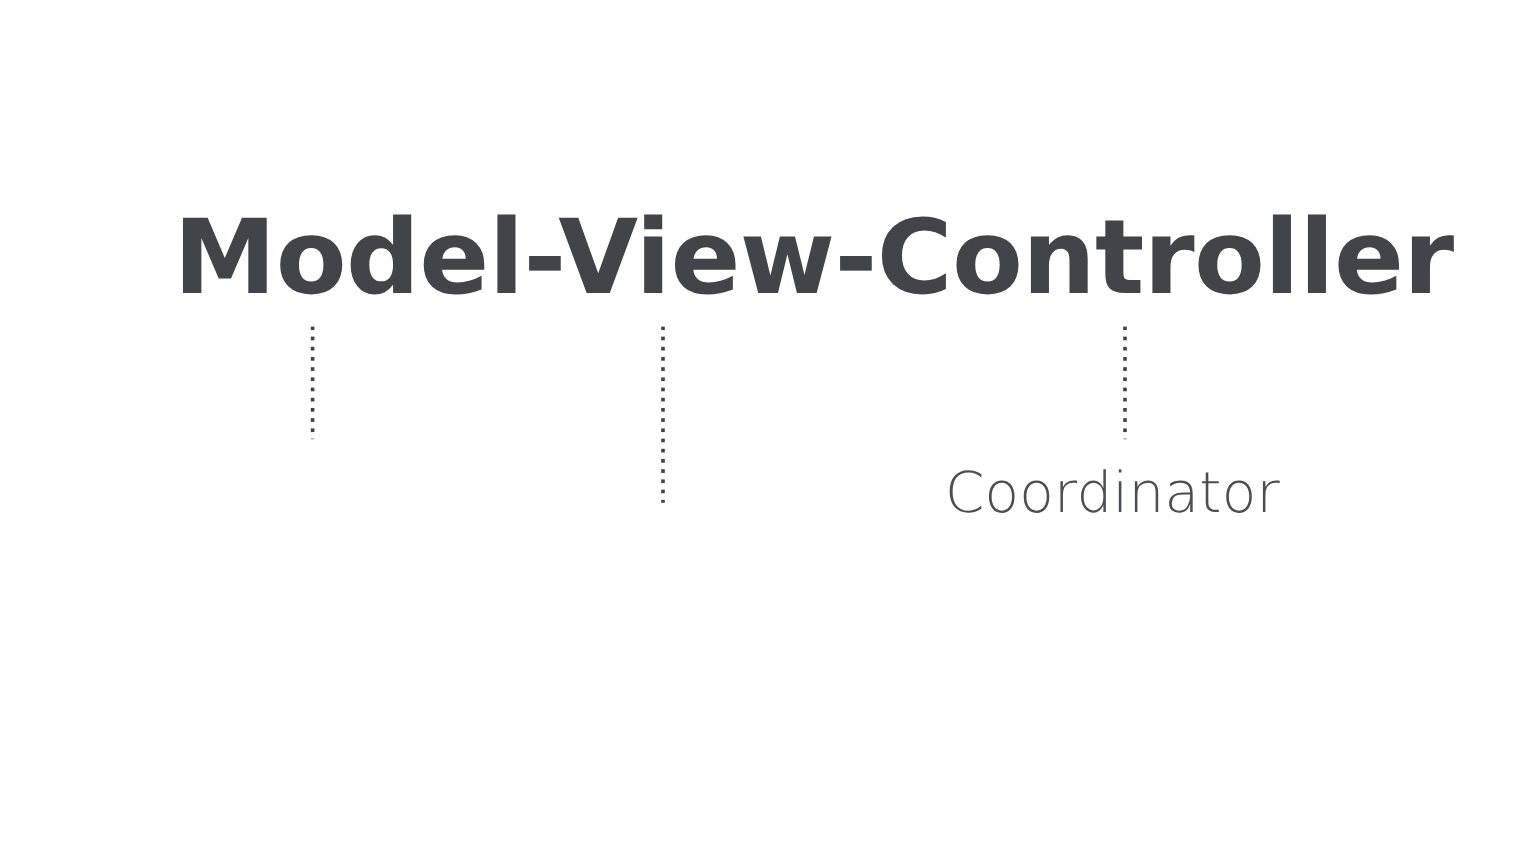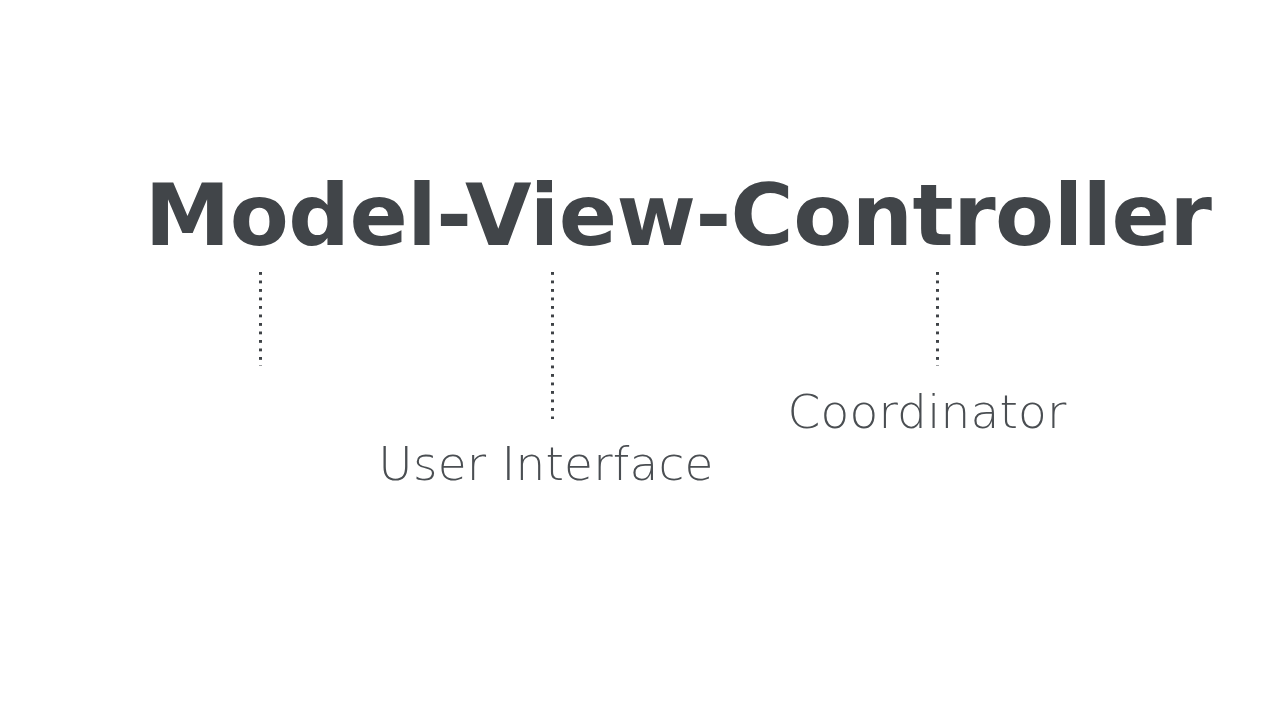--- a/index.html
+++ b/index.html
@@ -88,17 +88,16 @@
 
   <div class="title">Model-View-Controller</div>
 
   <div class="connector connector-data"></div>
 
   <div class="connector connector-ui"></div>
 
   <div class="connector connector-ctrl"></div>
 
 
-  <div class="label label-ui">User Interface</div>
 
   <div class="label label-ctrl">Coordinator</div>
 
 </div>
 
 </body></html>

